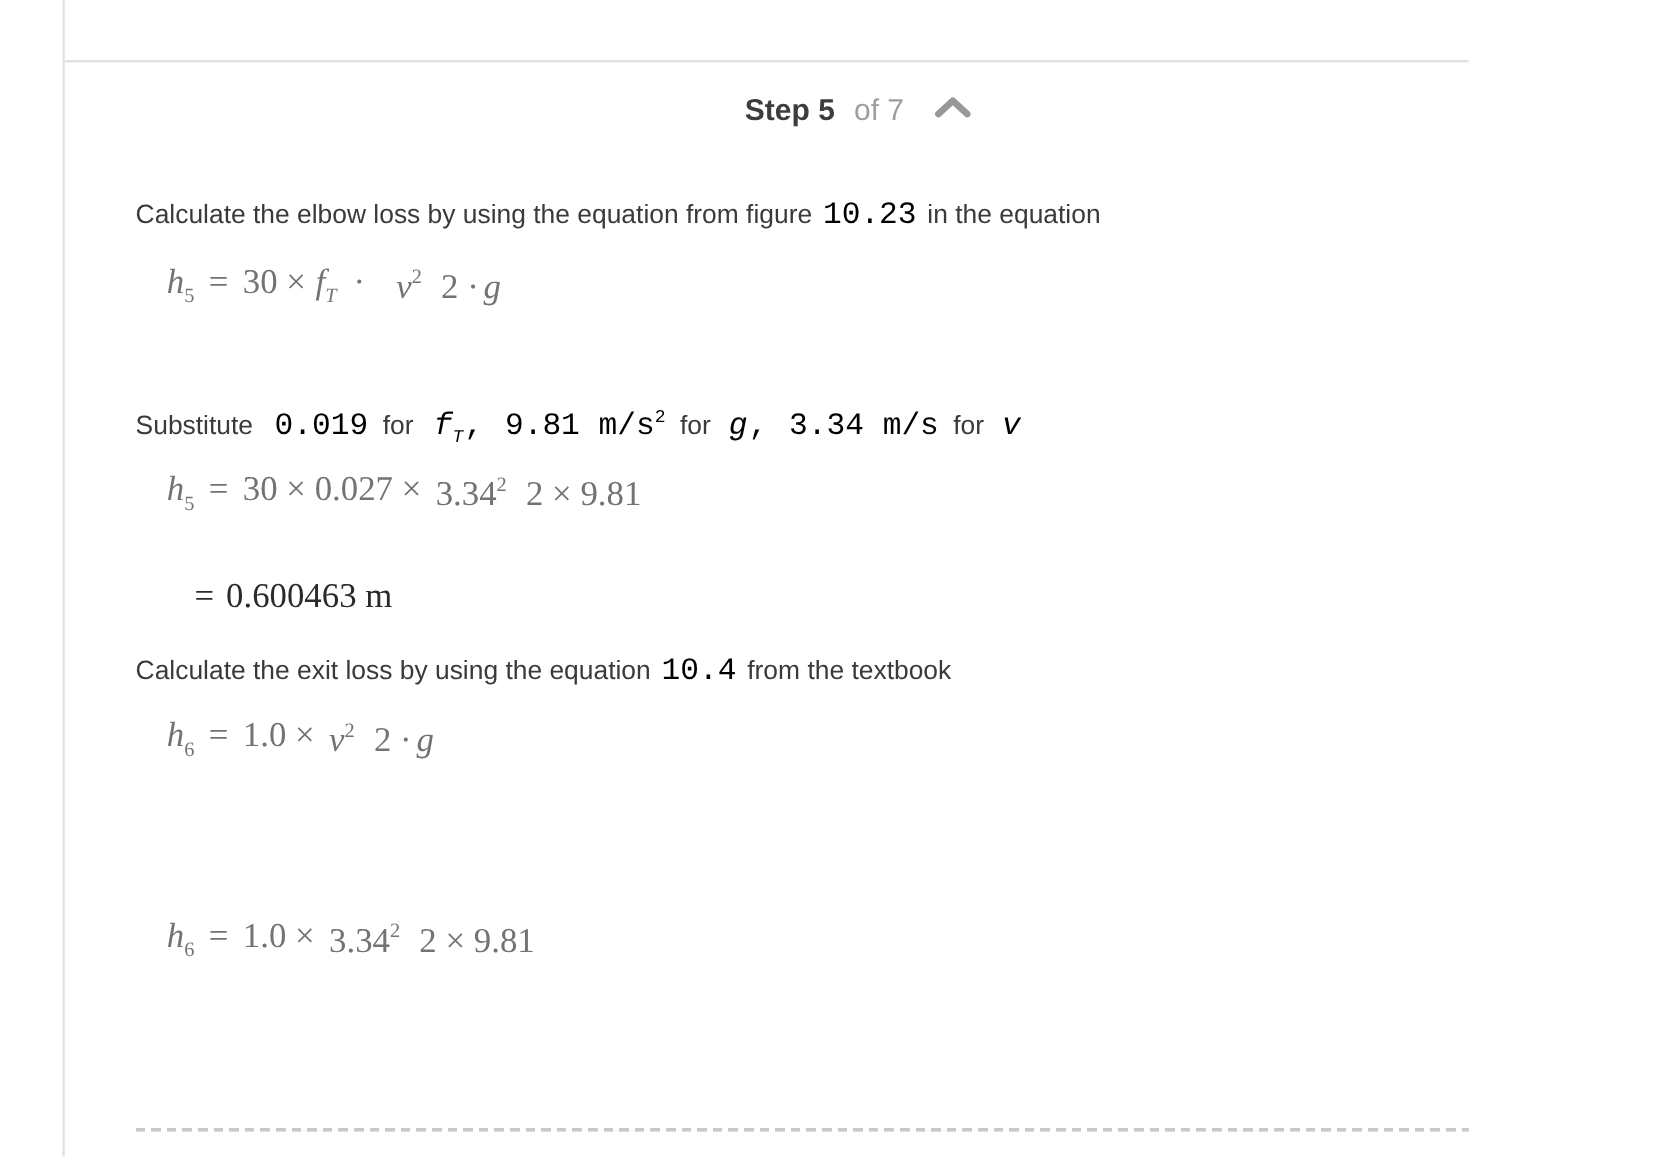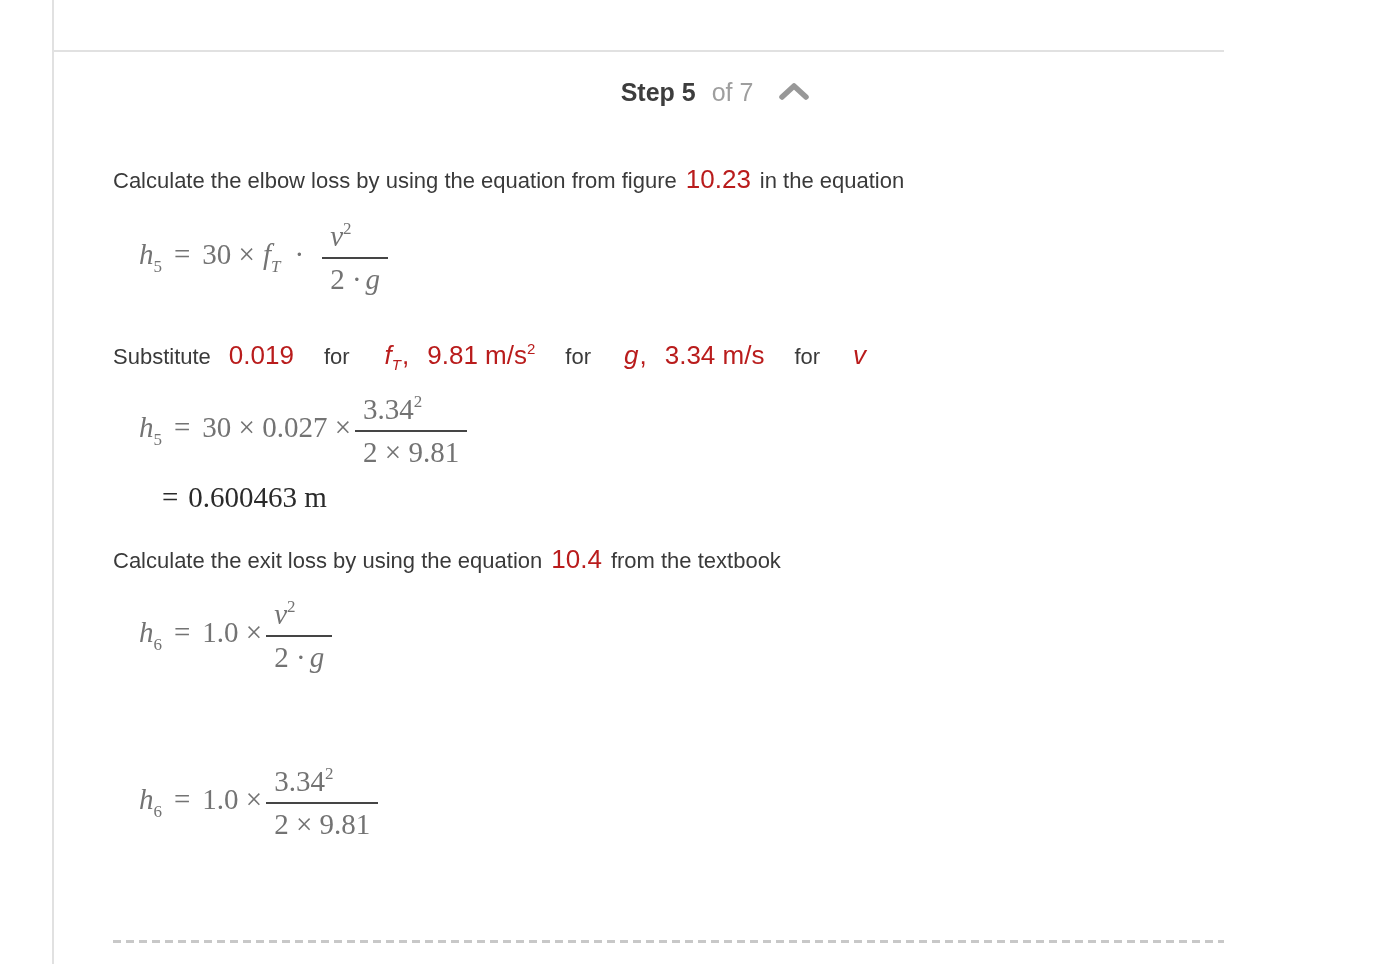--- a/index.html
+++ b/index.html
@@ -10,39 +10,39 @@
   .vborder.right{left:1377px;}
   .hdivider{position:absolute;left:54px;top:50px;width:1323px;height:2px;background:#e1e1e1;}
 
   .step-header{position:absolute;left:54px;top:78px;width:1323px;text-align:center;
                font-size:25px;color:#424242;white-space:nowrap;}
   .step-bold{font-weight:bold;color:#3d3d3d;}
   .step-of{color:#9e9e9e;margin-left:9px;}
   .chevron{display:inline-block;margin-left:18px;vertical-align:middle;transform:translateY(-2px);cursor:pointer;}
 
   .text-line{position:absolute;left:113px;font-size:22px;color:#3a3a3a;white-space:nowrap;line-height:32px;}
-  .imath{font-family:Liberation Sans, sans-serif;font-size:26px;color:#b91c1c;margin:12px 9px;}
+  .imath{font-family:Liberation Mono, monospace;font-size:26px;color:#000000;margin:12px 9px;}
   .imath i{font-style:italic;}
   .isub{font-size:15px;vertical-align:-6px;}
   .isup{font-size:15px;vertical-align:10px;}
   .ital{font-style:italic;}
   .tight{margin-left:1px;margin-right:0;}
-  .mword{margin:0 21px;}
+  .mword{margin:0 3px;}
 
   .equation{position:absolute;left:139px;display:flex;align-items:center;
             font-family:"Liberation Serif","DejaVu Serif",serif;font-size:29px;color:#737373;white-space:nowrap;}
   .eqtext i{font-style:italic;}
   .ssub{font-size:17px;vertical-align:-8px;}
   .ssup{font-size:17px;vertical-align:12px;}
   .mrel{margin:0 12px;}
   .mdot{margin:0 14px;}
   .ml8{margin-left:8px;}
   .ml4{margin-left:4px;}
 
-  .frac{display:inline-flex;flex-direction:column;align-items:flex-start;margin-left:4px;}
+  .frac{display:inline-flex;flex-direction:row;align-items:flex-end;margin-left:4px;}
   .fnum,.fden{padding:0 8px;white-space:nowrap;}
   .fnum i,.fden i{font-style:italic;}
   .fbar{align-self:stretch;height:2px;background:#454545;margin:4px 0;}
 
   .result{position:absolute;left:162px;font-family:"Liberation Serif","DejaVu Serif",serif;
           font-size:29px;color:#2a2a2a;white-space:nowrap;}
   .result .mrel{margin:0 10px 0 0;}
 
   .dashed-sep{position:absolute;left:113px;top:940px;width:1196px;height:3px;
               background:repeating-linear-gradient(90deg,#c8c8c8 0 8px,transparent 8px 13px);}

